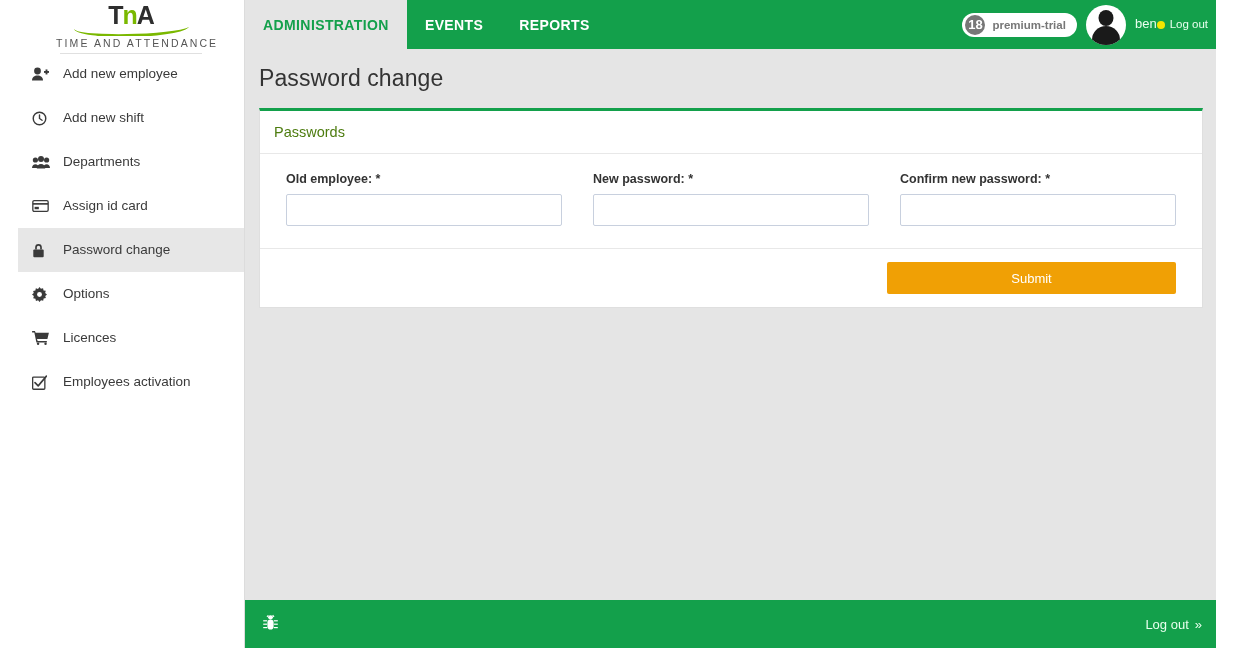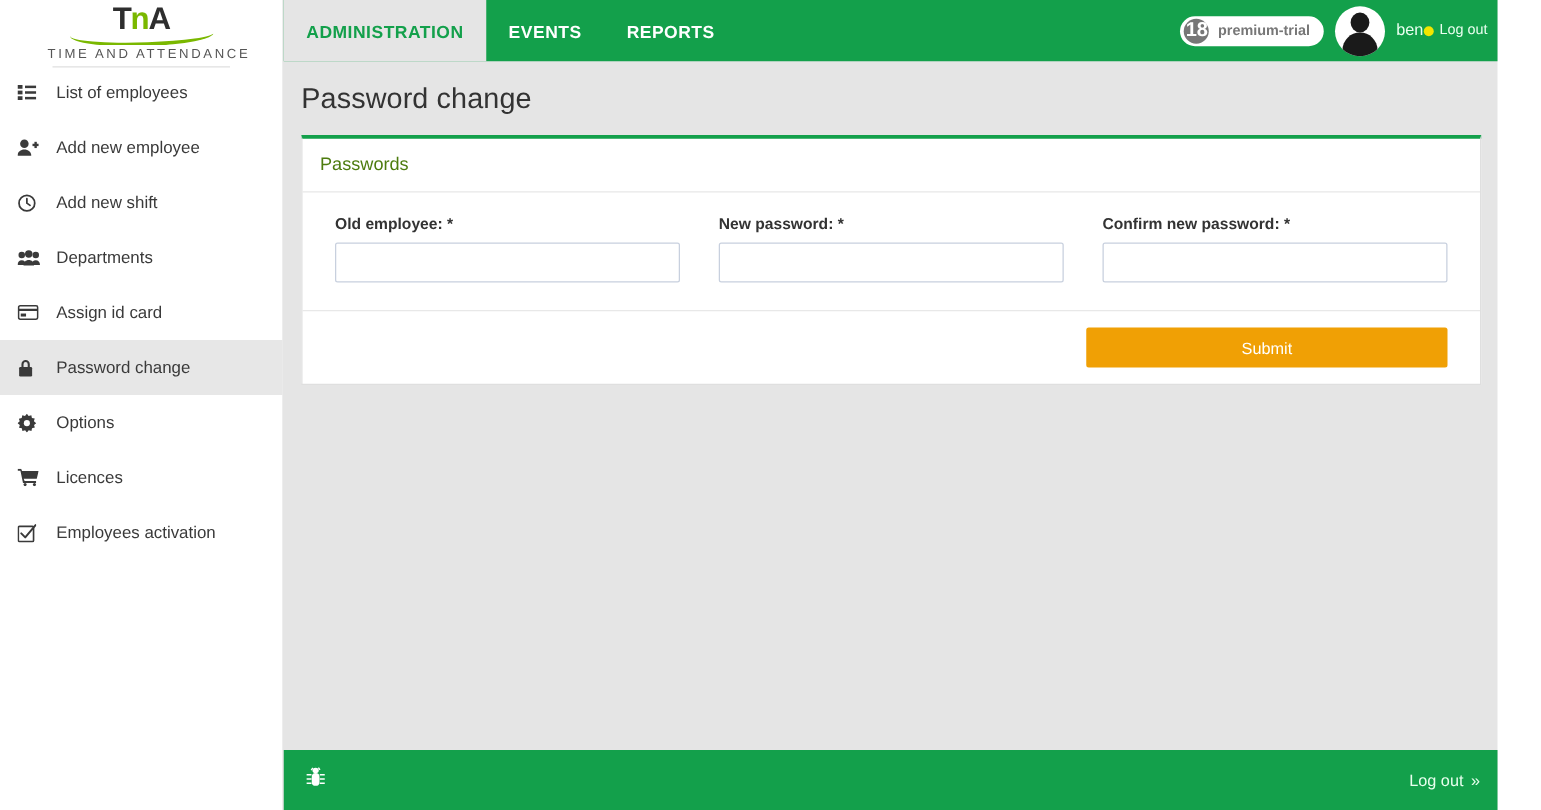--- a/index.html
+++ b/index.html
@@ -2,21 +2,21 @@
 <html><head>
 <meta charset="utf-8">
 <style>
   * { box-sizing: border-box; margin: 0; padding: 0; }
   html, body {
     width: 1233px; height: 648px;
     font-family: "Liberation Sans", sans-serif;
     background: #ffffff;
     overflow: hidden;
   }
-  .app { position: relative; width: 1198px; height: 648px; }
+  .app { position: relative; width: 1198px; height: 648px; margin-left: 18px; }
 
   
   .sidebar {
     position: absolute; left: 0; top: 0;
     width: 227px; height: 648px;
     background: #ffffff;
     border-right: 1px solid #dcdcdc;
   }
   .logo-wrap {
     height: 48px; display: flex; align-items: center; justify-content: center;
@@ -79,21 +79,21 @@
     margin-left: auto; display: flex; align-items: center;
     padding-right: 8px; gap: 9px;
   }
   .plan-pill {
     display: flex; align-items: center; gap: 7px;
     background: #ffffff; border-radius: 13px;
     height: 24px; padding: 0 11px 0 3px;
   }
   .plan-count {
     width: 20px; height: 20px; border-radius: 50%;
-    background: #777; color: #fff; font-size: 16px; font-weight: bold;
+    background: #777; color: #fff; font-size: 13px; font-weight: bold;
     display: flex; align-items: center; justify-content: center;
   }
   .plan-label { font-size: 11.5px; font-weight: bold; color: #777; }
   .avatar {
     width: 40px; height: 40px; border-radius: 50%;
     background: #ffffff; overflow: hidden; position: relative; flex: none;
   }
   .avatar .head {
     position: absolute; left: 50%; top: 5px; transform: translateX(-50%);
     width: 15px; height: 16px; border-radius: 50%; background: #1a1a1a;
@@ -165,33 +165,20 @@
       <div class="logo">
         <div class="logo-mark"><span>T</span><span class="n">n</span><span>A</span></div>
         <div class="logo-swoosh"></div>
         <div class="logo-sub">TIME AND ATTENDANCE</div>
         <div class="logo-rule"></div>
       </div>
     </div>
 
     <nav class="nav">
 
-      <div class="nav-item">
-        <span class="ic">
-          <svg width="15" height="12" viewBox="0 0 15 12" fill="currentColor">
-            <rect x="0" y="0" width="4" height="3"></rect>
-              <rect x="0" y="4.5" width="4" height="3"></rect>
-              <rect x="0" y="9" width="4" height="3"></rect>
-            <rect x="6" y="0.5" width="9" height="2"></rect>
-              <rect x="6" y="5" width="9" height="2"></rect>
-              <rect x="6" y="9.5" width="9" height="2"></rect>
-          </svg>
-        </span>
-        <span class="lbl">List of employees</span>
-      </div>
 
       <div class="nav-item">
         <span class="ic">
           <svg width="17" height="14" viewBox="0 0 17 14" fill="currentColor">
             <circle cx="5.5" cy="4" r="3.4"></circle>
             <path d="M0 13.5c0-3.2 2.5-5 5.5-5s5.5 1.8 5.5 5z"></path>
             <rect x="12" y="4" width="5" height="1.9"></rect>
               <rect x="13.55" y="2.45" width="1.9" height="5"></rect>
           </svg>
         </span>

